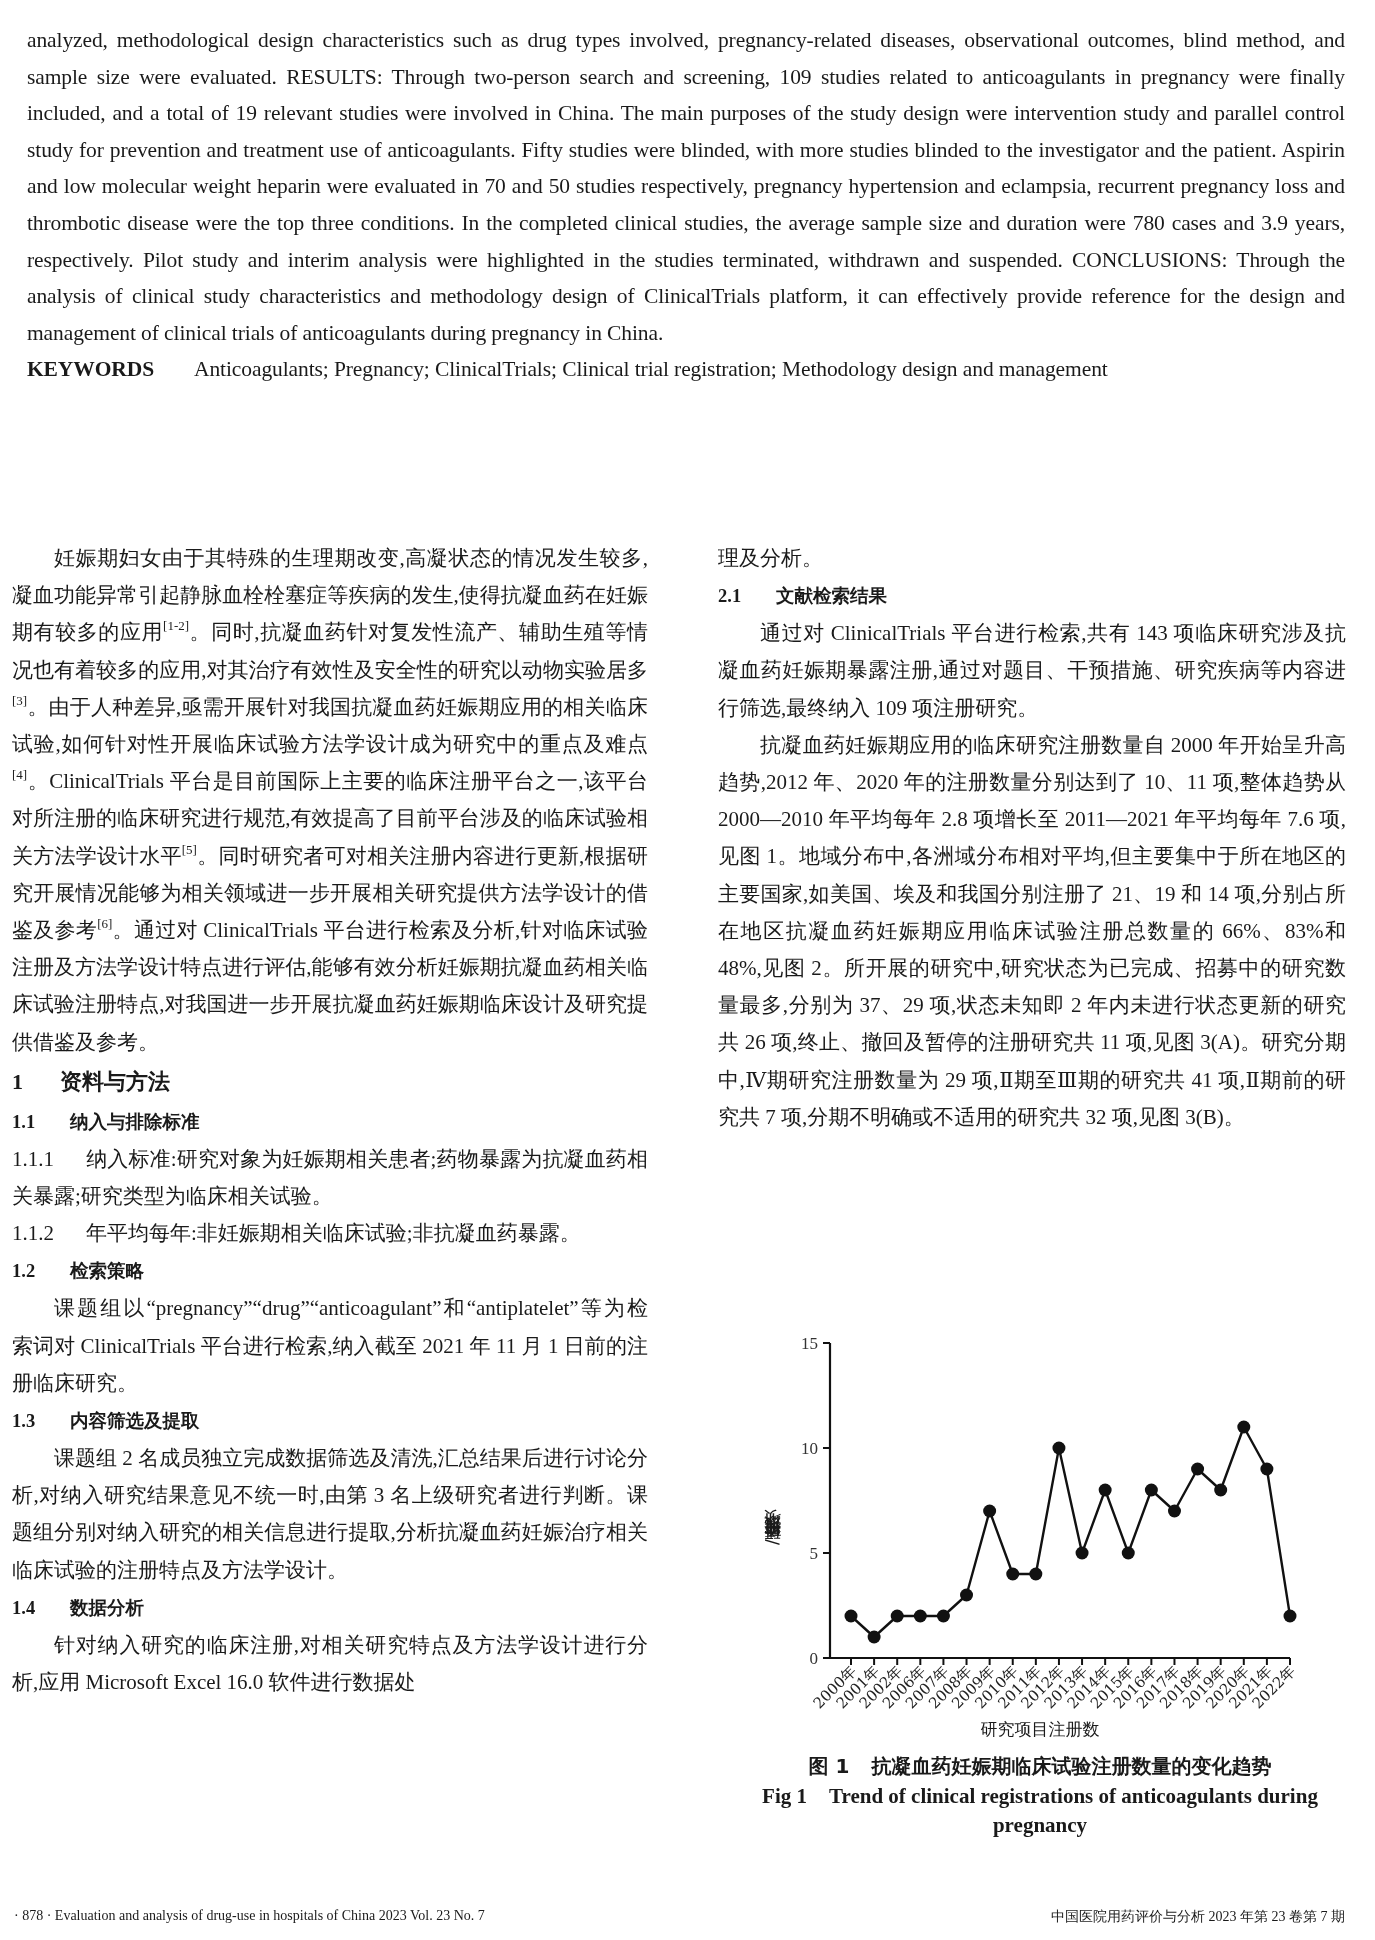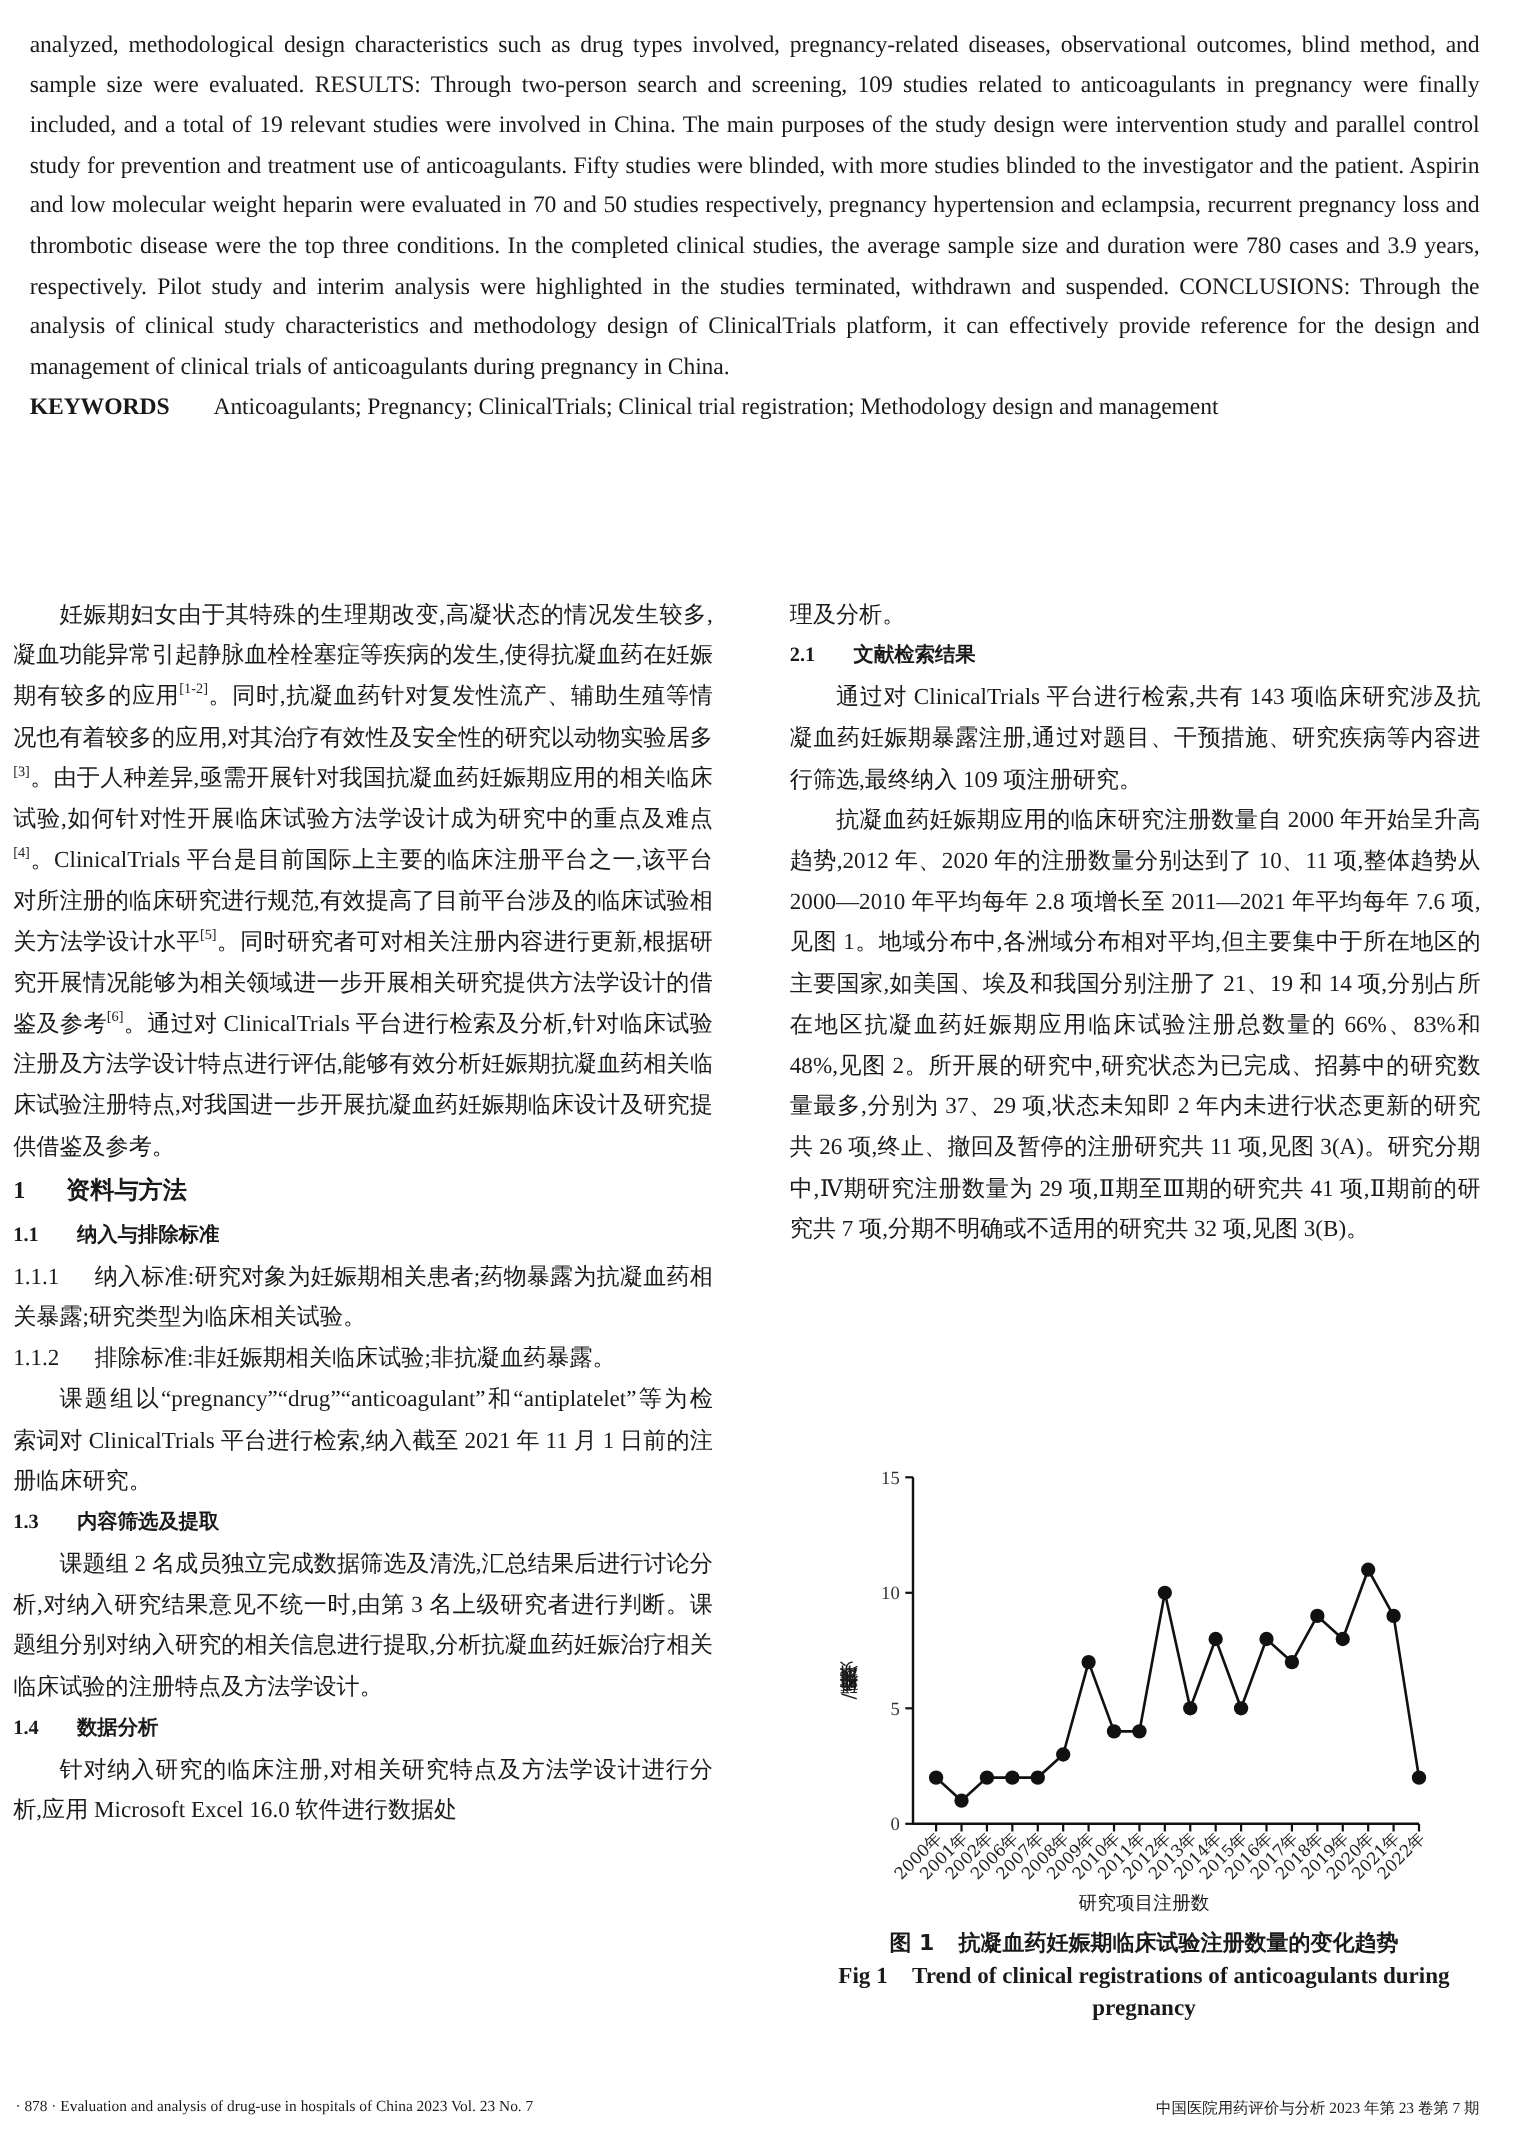--- a/index.html
+++ b/index.html
@@ -46,22 +46,23 @@
 </div>
 
 <div class="col col-left">
   <p class="indent"><span>妊娠期妇女由于其特殊的生理期改变,高凝状态的情况发生较多,凝血功能异常引起静脉血栓栓塞症等疾病的发生,使得抗凝血药在妊娠期有较多的应用</span><sup>[1-2]</sup><span>。同时,抗凝血药针对复发性流产、辅助生殖等情况也有着较多的应用,对其治疗有效性及安全性的研究以动物实验居多</span><sup>[3]</sup><span>。由于人种差异,亟需开展针对我国抗凝血药妊娠期应用的相关临床试验,如何针对性开展临床试验方法学设计成为研究中的重点及难点</span><sup>[4]</sup><span>。ClinicalTrials 平台是目前国际上主要的临床注册平台之一,该平台对所注册的临床研究进行规范,有效提高了目前平台涉及的临床试验相关方法学设计水平</span><sup>[5]</sup><span>。同时研究者可对相关注册内容进行更新,根据研究开展情况能够为相关领域进一步开展相关研究提供方法学设计的借鉴及参考</span><sup>[6]</sup><span>。通过对 ClinicalTrials 平台进行检索及分析,针对临床试验注册及方法学设计特点进行评估,能够有效分析妊娠期抗凝血药相关临床试验注册特点,对我国进一步开展抗凝血药妊娠期临床设计及研究提供借鉴及参考。</span></p>
 
   <div class="h1"><span class="num">1</span><span>资料与方法</span></div>
 
   <div class="h2"><span class="num">1.1</span><span>纳入与排除标准</span></div>
 
   <p class="sub"><span class="num">1.1.1</span><span>纳入标准:研究对象为妊娠期相关患者;药物暴露为抗凝血药相关暴露;研究类型为临床相关试验。</span></p>
-  <p class="sub"><span class="num">1.1.2</span><span>排除标准:非妊娠期相关临床试验;非抗凝血药暴露。</span></p>
+  <p class="sub"><span class="num">1.1.2</span><span>年平均每年:非妊娠期相关临床试验;非抗凝血药暴露。</span></p>
 
+  <div class="h2"><span class="num">1.2</span><span>检索策略</span></div>
   <p class="indent">课题组以“pregnancy”“drug”“anticoagulant”和“antiplatelet”等为检索词对 ClinicalTrials 平台进行检索,纳入截至 2021 年 11 月 1 日前的注册临床研究。</p>
 
   <div class="h2"><span class="num">1.3</span><span>内容筛选及提取</span></div>
   <p class="indent">课题组 2 名成员独立完成数据筛选及清洗,汇总结果后进行讨论分析,对纳入研究结果意见不统一时,由第 3 名上级研究者进行判断。课题组分别对纳入研究的相关信息进行提取,分析抗凝血药妊娠治疗相关临床试验的注册特点及方法学设计。</p>
 
   <div class="h2"><span class="num">1.4</span><span>数据分析</span></div>
   <p class="indent">针对纳入研究的临床注册,对相关研究特点及方法学设计进行分析,应用 Microsoft Excel 16.0 软件进行数据处</p>
 </div>
 
 <div class="col col-right">

